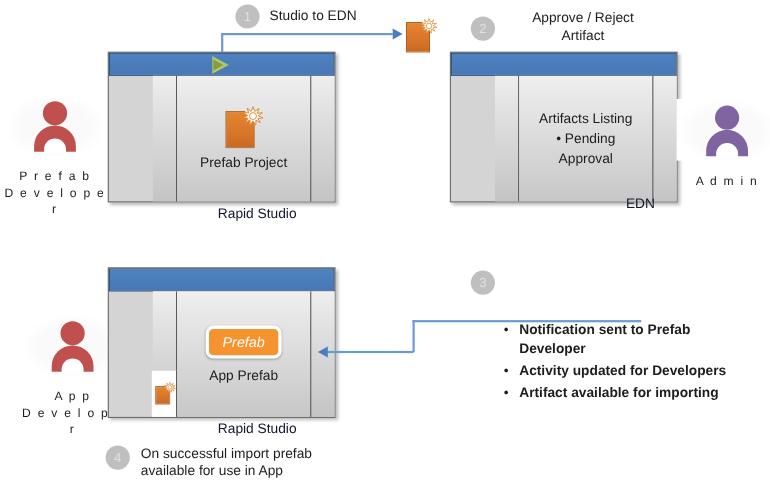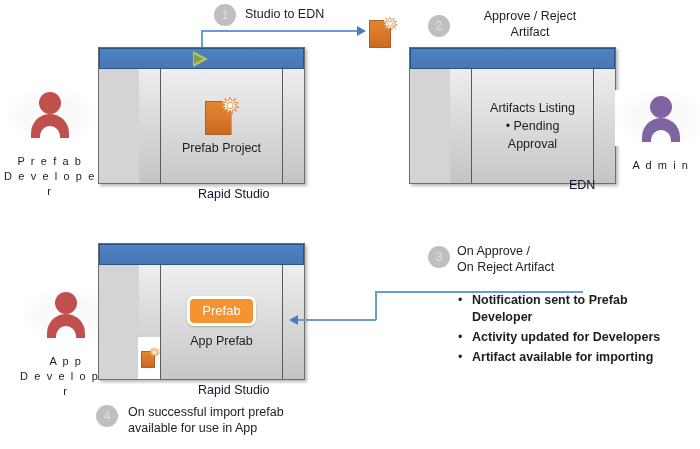--- a/index.html
+++ b/index.html
@@ -283,31 +283,29 @@
             <svg class="burst-svg" style="left:8px; top:-1px;" width="11" height="11" viewBox="0 0 16 16">
               <g fill="#ffffff" stroke="#e0882f" stroke-width="0.9">
                 <path d="M8 0.8 L9.3 4.3 L12.3 2.1 L11.0 5.6 L14.8 5.2 L11.8 7.4 L15.2 9.0 L11.5 9.3 L13.4 12.4 L10.2 10.5 L10.0 14.2 L8.0 11.2 L5.8 14.1 L5.8 10.4 L2.6 12.2 L4.4 9.1 L0.8 8.8 L4.1 7.2 L1.2 5.0 L4.9 5.4 L3.8 1.9 L6.7 4.2 Z"></path>
               </g>
               <circle cx="8" cy="7.6" r="2.5" fill="#ffffff" stroke="#e0882f" stroke-width="0.9"></circle>
             </svg>
           </div>
         </div>
       </div>
       <div class="win-center">
-        <div class="prefab-chip" style="margin-bottom:8px;">Prefab</div>
+        <div class="prefab-chip" style="margin-bottom:8px;font-style:italic;">Prefab</div>
         <div style="font-size:12.5px; color:#1d1d1d;">App  Prefab</div>
       </div>
       <div class="win-rail right"></div>
     </div>
   </div>
   <div class="win-caption" style="left:198px; top:383px;">Rapid Studio</div>
 
   <div class="step-badge" style="left:428px; top:246px;">3</div>
-  <div class="step-text multiline" style="left:457px; top:243px;">On Approve /
-On Reject Artifact</div>
 
   <div class="conn conn-h" style="left:375px; top:291px; width:208px;"></div>
   <div class="conn conn-v" style="left:375px; top:291px; height:29px;"></div>
   <div class="conn conn-h" style="left:298px; top:319px; width:78px;"></div>
   <div class="arrow-left" style="left:289px; top:315px;"></div>
 
   <div class="bullet-list" style="left:458px; top:292px; width:228px;">
     <div class="bullet-row">
       <div class="bullet-dot">•</div>
       <div class="bullet-txt">Notification sent to Prefab Developer</div>

